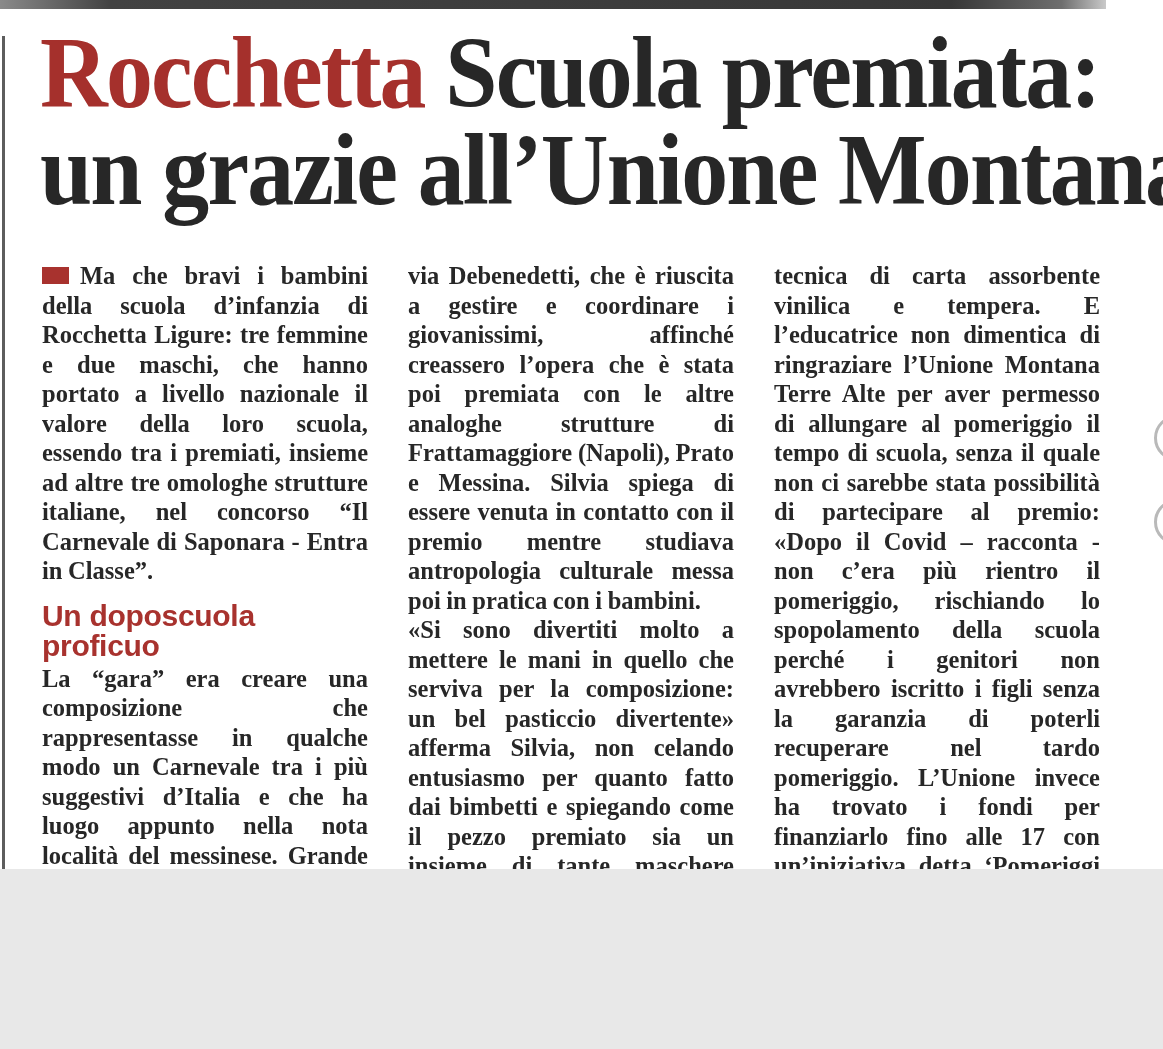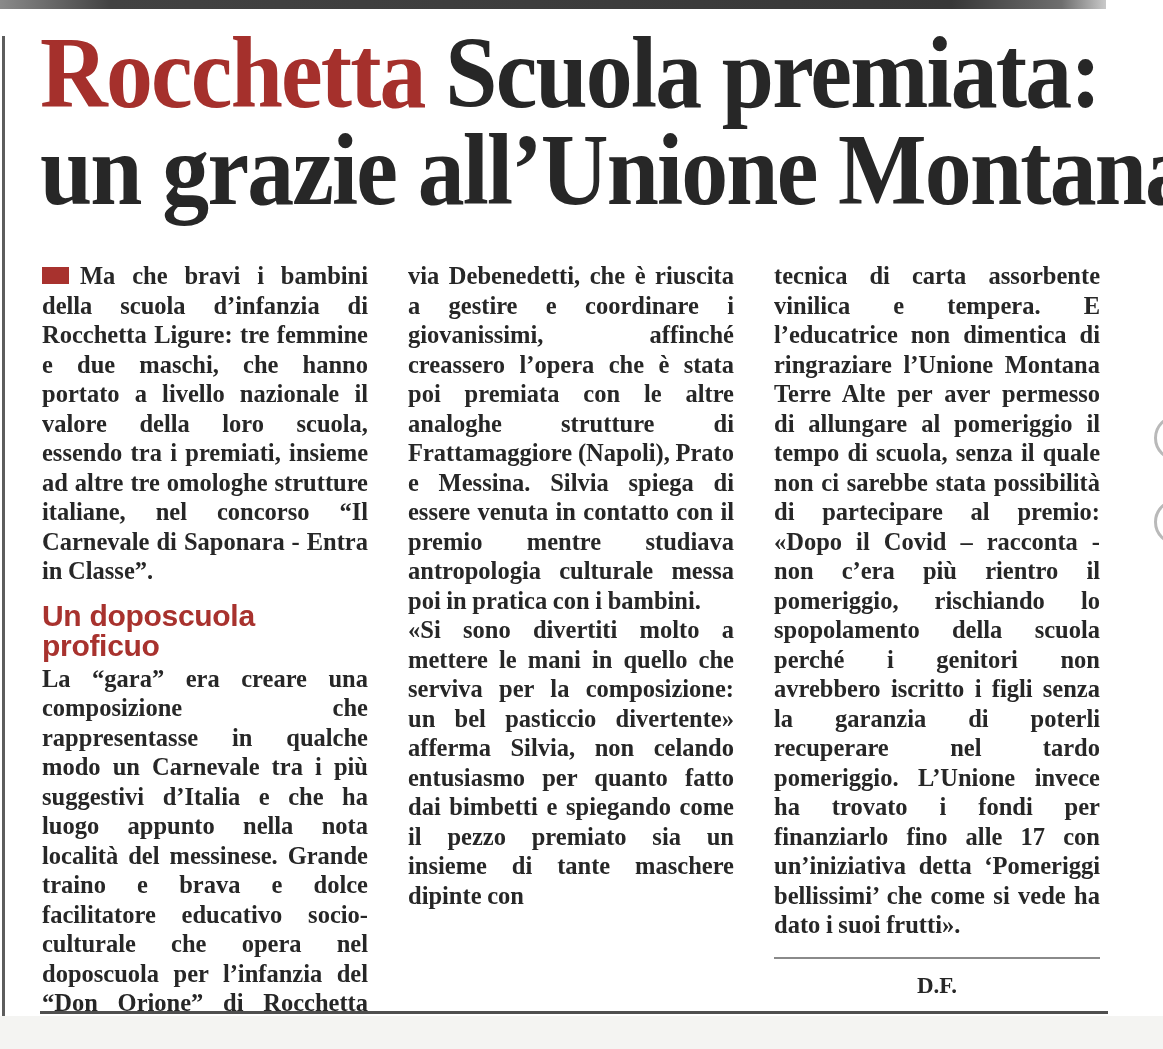--- a/index.html
+++ b/index.html
@@ -6,21 +6,21 @@
     --kicker-red:#a5302c;
     --subhead-red:#a8322e;
     --bullet-red:#a8322e;
     --text-color:#272727;
     --rule-color:#4f4f4f;
     --page-bg:#ffffff;
   }
   html,body{margin:0;padding:0;background:#e8e8e8;}
   .page{
     position:relative;
-    width:1163px;height:1049px;
+    width:1163px;height:869px;
     background:var(--page-bg);
     overflow:hidden;
     font-family:"Liberation Serif", serif;
   }
   .top-bar{
     position:absolute;left:0;top:0;
     width:1106px;height:9px;
     background:linear-gradient(90deg,#8a8a8a 0%,#424242 10%,#383838 86%,#6e6e6e 96%,#c9c9c9 100%);
   }
   .left-rule{

